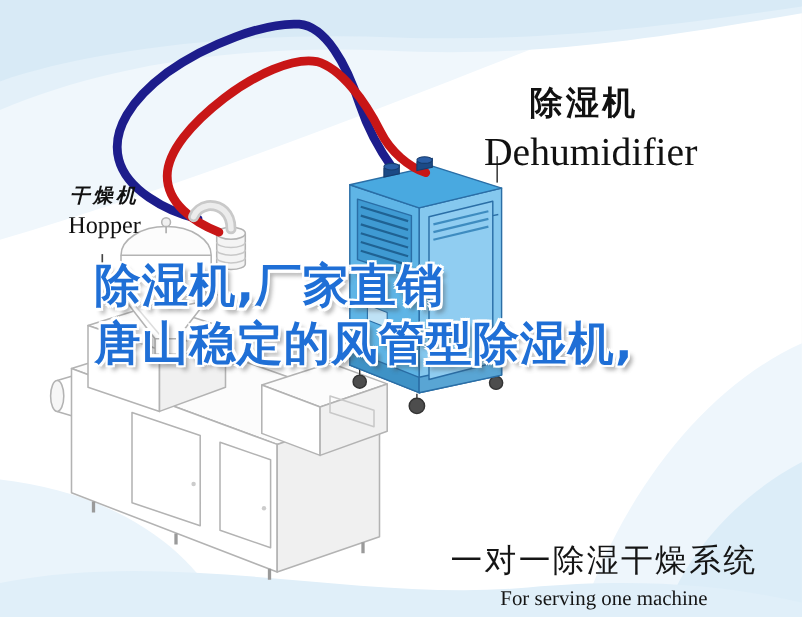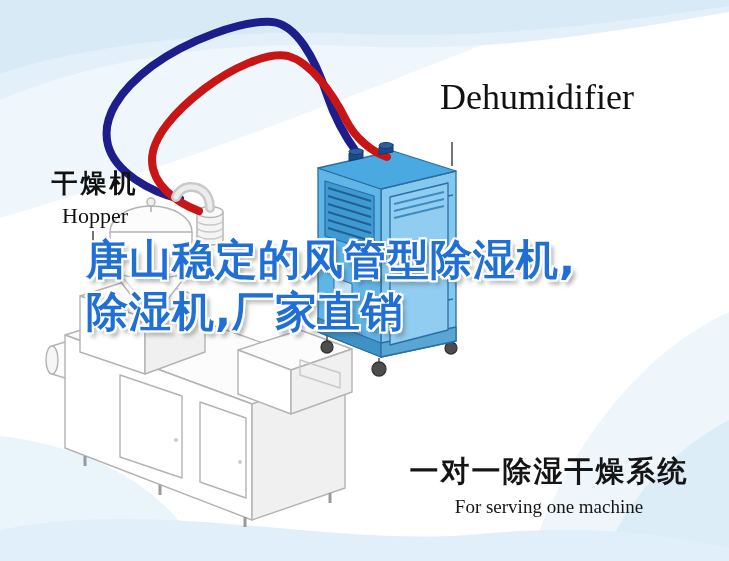--- a/index.html
+++ b/index.html
@@ -11,35 +11,35 @@
   .art{position:absolute;left:0;top:0;}
   .abs{position:absolute;}
   
   .mlabel{text-align:center;color:#111;}
   .mlabel .zh{font-weight:700;letter-spacing:3px;}
   .mlabel .en{font-family:"Liberation Serif","DejaVu Serif",serif;margin-top:2px;}
   .label-dehu{left:440px;top:74px;width:182px;}
   .label-dehu .zh{font-size:30px;}
   .label-dehu .en{font-size:36px;}
   .label-hopper{left:36px;top:166px;width:118px;}
-  .label-hopper .zh{font-size:26px;}
+  .label-hopper .zh{font-size:18px;font-style:italic;}
   .label-hopper .en{font-size:22px;}
   
   .headline{left:86px;top:234px;width:600px;}
   .headline-line{
     font-weight:800;font-size:42px;line-height:52px;color:#1f6fd6;
     letter-spacing:1px;white-space:nowrap;
     text-shadow:
       -2px -2px 0 #fff, 2px -2px 0 #fff, -2px 2px 0 #fff, 2px 2px 0 #fff,
       -2px 0 0 #fff, 2px 0 0 #fff, 0 -2px 0 #fff, 0 2px 0 #fff,
       4px 5px 4px rgba(70,70,70,0.45);
   }
   
   .caption{right:28px;top:452px;width:304px;text-align:center;color:#151515;}
-  .caption .zh{font-weight:700;font-size:29px;letter-spacing:2px;}
+  .caption .zh{font-weight:400;font-size:29px;letter-spacing:2px;margin-top:38px;}
   .caption .en{font-family:"Liberation Serif","DejaVu Serif",serif;font-size:19px;margin-top:4px;}
 </style>
 </head>
 <body>
 
 <div class="stage">
 
   <svg class="art" width="729" height="561" viewBox="0 0 729 561">
 
     <g>
@@ -153,31 +153,32 @@
       <ellipse cx="386" cy="145.5" rx="7" ry="3" fill="#2a5ea6"></ellipse>
     </g>
 
     <g stroke="#444444" stroke-width="1.5">
       <line x1="452" y1="142" x2="452" y2="166"></line>
       <line x1="93" y1="231" x2="93" y2="254"></line>
     </g>
   </svg>
 
   <div class="abs mlabel label-dehu">
+    <div class="zh">除湿机</div>
     <div class="en">Dehumidifier</div>
   </div>
 
   <div class="abs mlabel label-hopper">
     <div class="zh">干燥机</div>
     <div class="en">Hopper</div>
   </div>
 
   <div class="abs headline">
+    <div class="headline-line">除湿机,厂家直销</div>
     <div class="headline-line">唐山稳定的风管型除湿机,</div>
-    <div class="headline-line">除湿机,厂家直销</div>
   </div>
 
   <div class="abs caption">
     <div class="zh">一对一除湿干燥系统</div>
     <div class="en">For serving one machine</div>
   </div>
 
 </div>
 
 </body></html>

